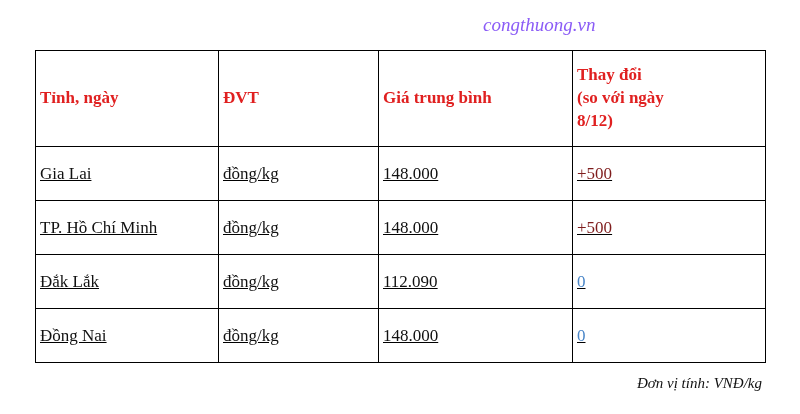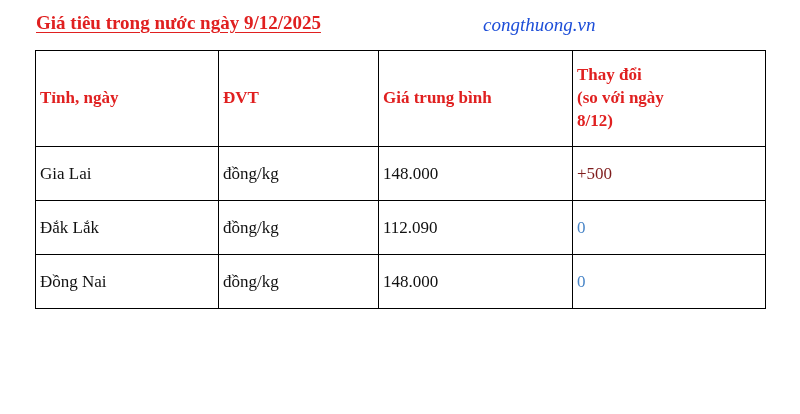--- a/index.html
+++ b/index.html
@@ -28,21 +28,21 @@
     font-size: 19px;
     font-family: "Liberation Serif", serif;
     text-decoration: underline;
     text-underline-offset: 3px;
     white-space: nowrap;
   }
   .site-brand {
     position: absolute;
     left: 483px;
     top: 14px;
-    color: #1d4ed8;
+    color: #8b5cf6;
     font-size: 19px;
     font-style: italic;
     font-family: "Liberation Serif", serif;
     white-space: nowrap;
   }
   table.price-table {
     position: absolute;
     left: 35px;
     top: 50px;
     width: 730px;
@@ -61,21 +61,21 @@
     font-weight: bold;
     font-size: 17px;
     padding: 8px 4px;
     line-height: 1.35;
   }
   .col-prov { width: 183px; }
   .col-unit { width: 160px; }
   .col-price { width: 194px; }
   .col-change { width: 193px; }
   thead tr { height: 96px; }
-  tbody tr { height: 54px; }
+  tbody tr { height: 54px; text-decoration: underline; }
   tbody td {
     font-size: 17px;
     color: #111111;
     padding: 4px 4px;
   }
   td.change-pos {
     color: #7f1d1d;
   }
   td.change-zero {
     color: #4a86c8;
@@ -90,21 +90,20 @@
     font-family: "Liberation Serif", serif;
     white-space: nowrap;
   }
   .hdr-line { display: block; }
 </style>
 </head>
 <body>
 
 <div class="page">
 
-  <div class="doc-title">Giá tiêu trong nước ngày 9/12/2025</div>
 
   <div class="site-brand">congthuong.vn</div>
 
   <table class="price-table">
     <colgroup>
       <col class="col-prov">
       <col class="col-unit">
       <col class="col-price">
       <col class="col-change">
     </colgroup>
@@ -121,28 +120,35 @@
       </tr>
     </thead>
     <tbody>
       <tr>
         <td>Gia Lai</td>
         <td>đồng/kg</td>
         <td>148.000</td>
         <td class="change-pos">+500</td>
       </tr>
       <tr>
+        <td>TP. Hồ Chí Minh</td>
+        <td>đồng/kg</td>
+        <td>148.000</td>
+        <td class="change-pos">+500</td>
+      </tr>
+      <tr>
         <td>Đắk Lắk</td>
         <td>đồng/kg</td>
         <td>112.090</td>
         <td class="change-zero">0</td>
       </tr>
       <tr>
         <td>Đồng Nai</td>
         <td>đồng/kg</td>
         <td>148.000</td>
         <td class="change-zero">0</td>
       </tr>
     </tbody>
   </table>
 
+  <div class="footnote">Đơn vị tính: VNĐ/kg</div>
 
 </div>
 
 </body></html>

